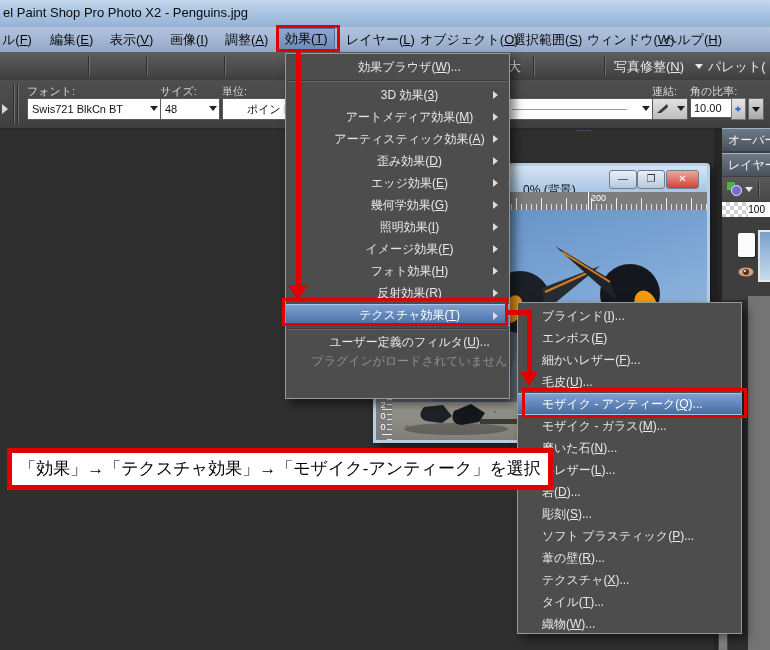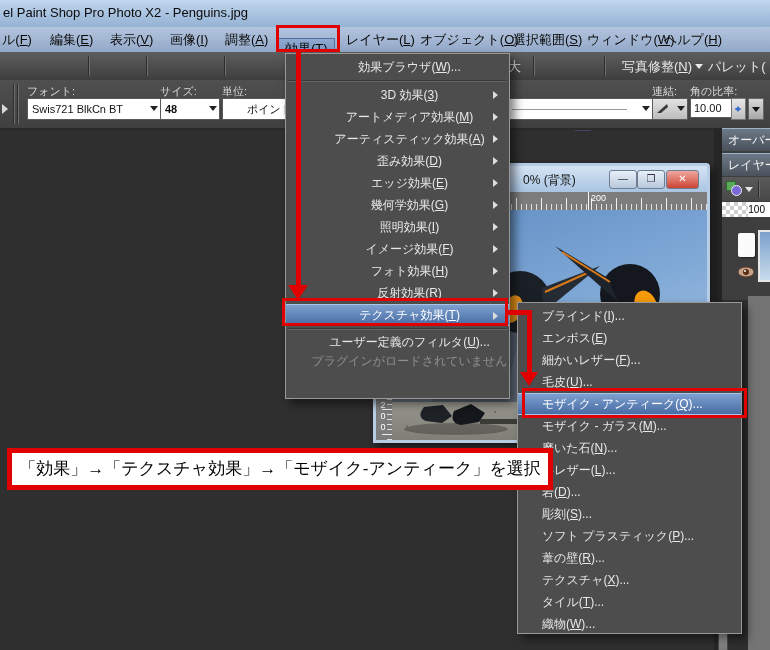--- a/index.html
+++ b/index.html
@@ -12,21 +12,21 @@
   #titlebar{left:0;top:0;width:770px;height:27px;
     background:linear-gradient(#c3d7ee,#a5c0de 60%,#96b2d4);border-bottom:1px solid #7e99ba;}
   #titlebar .t{position:absolute;left:3px;top:5px;font-size:13px;color:#0a0a0a;white-space:nowrap;}
 
   
   #menubar{left:0;top:27px;width:770px;height:25px;
     background:linear-gradient(#b3c4dd,#93a9c9);}
   .mb-i{position:absolute;top:2px;height:21px;line-height:21px;padding:0 6px;font-size:13px;color:#0a0a0a;white-space:nowrap;}
   .mb-0{left:-4px}.mb-1{left:44px}.mb-2{left:104px}.mb-3{left:164px}.mb-4{left:219px}
   .mb-5{left:278px}.mb-6{left:340px}.mb-7{left:414px}.mb-8{left:507px}.mb-9{left:581px}.mb-10{left:658px}
-  .mb-i.active{background:linear-gradient(#8fa9cf,#6b8ab8);border:1px solid #52719e;top:1px;line-height:20px;margin-top:10px;}
+  .mb-i.active{background:linear-gradient(#8fa9cf,#6b8ab8);border:1px solid #52719e;top:1px;line-height:20px;}
 
   
   #toolbar1{left:0;top:52px;width:770px;height:28px;background:linear-gradient(#5e5e5e,#3e3e3e);}
   #toolbar2{left:0;top:80px;width:770px;height:48px;background:linear-gradient(#4f4f4f,#404040);border-bottom:2px solid #2a2a2a;}
   .vsep{position:absolute;width:1px;background:#2e2e2e;border-right:1px solid #6e6e6e;}
   .tlabel{position:absolute;font-size:11px;color:#d9d9d9;white-space:nowrap;}
   .combo{position:absolute;height:20px;background:#fff;border:1px solid #5a5a5a;font-size:11px;color:#111;
          line-height:20px;padding-left:4px;white-space:nowrap;overflow:hidden;}
   .combo .da{position:absolute;right:2px;top:7px;width:0;height:0;border-left:4px solid transparent;
              border-right:4px solid transparent;border-top:5px solid #222;}
@@ -61,21 +61,21 @@
   .spin-ud{position:absolute;width:13px;height:20px;background:linear-gradient(#e8e8e8,#bdbdbd);border:1px solid #777;}
   .spin-ud:before{content:"";position:absolute;left:3px;top:4px;border:3px solid transparent;border-bottom:4px solid #3b6fd0;}
   .spin-ud:after{content:"";position:absolute;left:3px;bottom:4px;border:3px solid transparent;border-top:4px solid #3b6fd0;}
   .ddbtn{position:absolute;width:14px;height:20px;background:linear-gradient(#d8d8d8,#a8a8a8);border:1px solid #666;}
   .ddbtn:before{content:"";position:absolute;left:3px;top:8px;border-left:4px solid transparent;border-right:4px solid transparent;border-top:5px solid #111;}
 
   
   #imgwin{left:373px;top:163px;width:331px;height:274px;border:3px solid #b7cde6;border-radius:4px 4px 0 0;
     background:#9ab6d4;box-shadow:4px 4px 9px rgba(0,0,0,.55);z-index:1;}
   #iw-title{position:absolute;left:0;top:0;width:100%;height:26px;background:linear-gradient(#d5e4f4,#a9c4e2);}
-  #iw-title .t{position:absolute;left:147px;top:6px;font-size:12px;color:#111;white-space:nowrap;}
+  #iw-title .t{position:absolute;left:147px;top:16px;font-size:12px;color:#111;white-space:nowrap;}
   .wbtn{position:absolute;top:4px;height:17px;border:1px solid #6e7e92;border-radius:3px;
         background:linear-gradient(#e8f0f8,#b8c8da);text-align:center;line-height:15px;font-size:10px;color:#334;}
   #iw-close{background:linear-gradient(#f0a8a0,#cc4433);color:#fff;font-weight:bold;}
   #iw-hruler{position:absolute;left:16px;top:26px;width:315px;height:18px;background:#7d7d7d;border-bottom:1px solid #555;}
   .hticks{position:absolute;left:0;bottom:0;width:100%;height:6px;
     background:repeating-linear-gradient(to right,transparent 0 4px,#e0e0e0 4px 5px);}
   .hticks2{position:absolute;left:0;bottom:0;width:100%;height:12px;
     background:repeating-linear-gradient(to right,transparent 0 24px,#f0f0f0 24px 25px);}
   #iw-hruler .lab{position:absolute;left:199px;top:1px;font-size:9px;color:#fff;}
   #iw-hruler .mark{position:absolute;left:196px;top:0;width:1px;height:18px;background:#f5f5f5;}
@@ -166,37 +166,37 @@
   <span class="vsep" style="left:224px;top:4px;height:20px;"></span>
   <span class="ico newwin" style="left:230px;top:58px;width:17px;height:16px;"></span>
   <span class="ico clipb" style="left:256px;top:57px;width:18px;height:19px;"></span>
 
   <span class="wt abs" style="left:508px;top:6px;">大</span>
   <span class="vsep" style="left:533px;top:4px;height:20px;"></span>
   <span class="ico clipb" style="left:545px;top:57px;width:18px;height:19px;"></span>
   <span class="ico copy2" style="left:570px;top:57px;width:16px;height:17px;"></span>
   <span class="dd" style="left:592px;top:64px;"></span>
   <span class="vsep" style="left:604px;top:4px;height:20px;"></span>
-  <span class="wt abs mnemonic" style="left:614px;top:6px;margin-left:8px;">写真修整(<u>N</u>)</span>
+  <span class="wt abs mnemonic" style="left:614px;top:6px;">写真修整(<u>N</u>)</span>
   <span class="dd" style="left:695px;top:12px;"></span>
   <span class="wt abs" style="left:708px;top:6px;">パレット(</span>
 </div>
 
 <div class="abs" id="toolbar2">
   <span class="abs" style="left:2px;top:24px;width:0;height:0;border-top:5px solid transparent;border-bottom:5px solid transparent;border-left:6px solid #d8d8d8;"></span>
   <span class="vsep" style="left:13px;top:4px;height:40px;"></span>
   <span class="vsep" style="left:17px;top:4px;height:40px;"></span>
 
   <span class="tlabel" style="left:27px;top:4px;">フォント:</span>
   <div class="combo" style="left:27px;top:18px;width:128px;">
     <span>Swis721 BlkCn BT</span><span class="da"></span>
   </div>
 
   <span class="tlabel" style="left:160px;top:4px;">サイズ:</span>
-  <div class="combo" style="left:160px;top:18px;width:54px;font-weight:bold;">
+  <div class="combo" style="left:160px;top:18px;width:54px;">
     <span>48</span><span class="da"></span>
   </div>
 
   <span class="tlabel" style="left:222px;top:4px;">単位:</span>
   <div class="combo" style="left:222px;top:18px;width:66px;padding-left:24px;">
     <span>ポイント</span><span class="da"></span>
   </div>
 
   <div class="combo" style="left:505px;top:18px;width:142px;">
     <span class="abs" style="left:6px;top:10px;width:115px;height:1px;background:#999;"></span>

